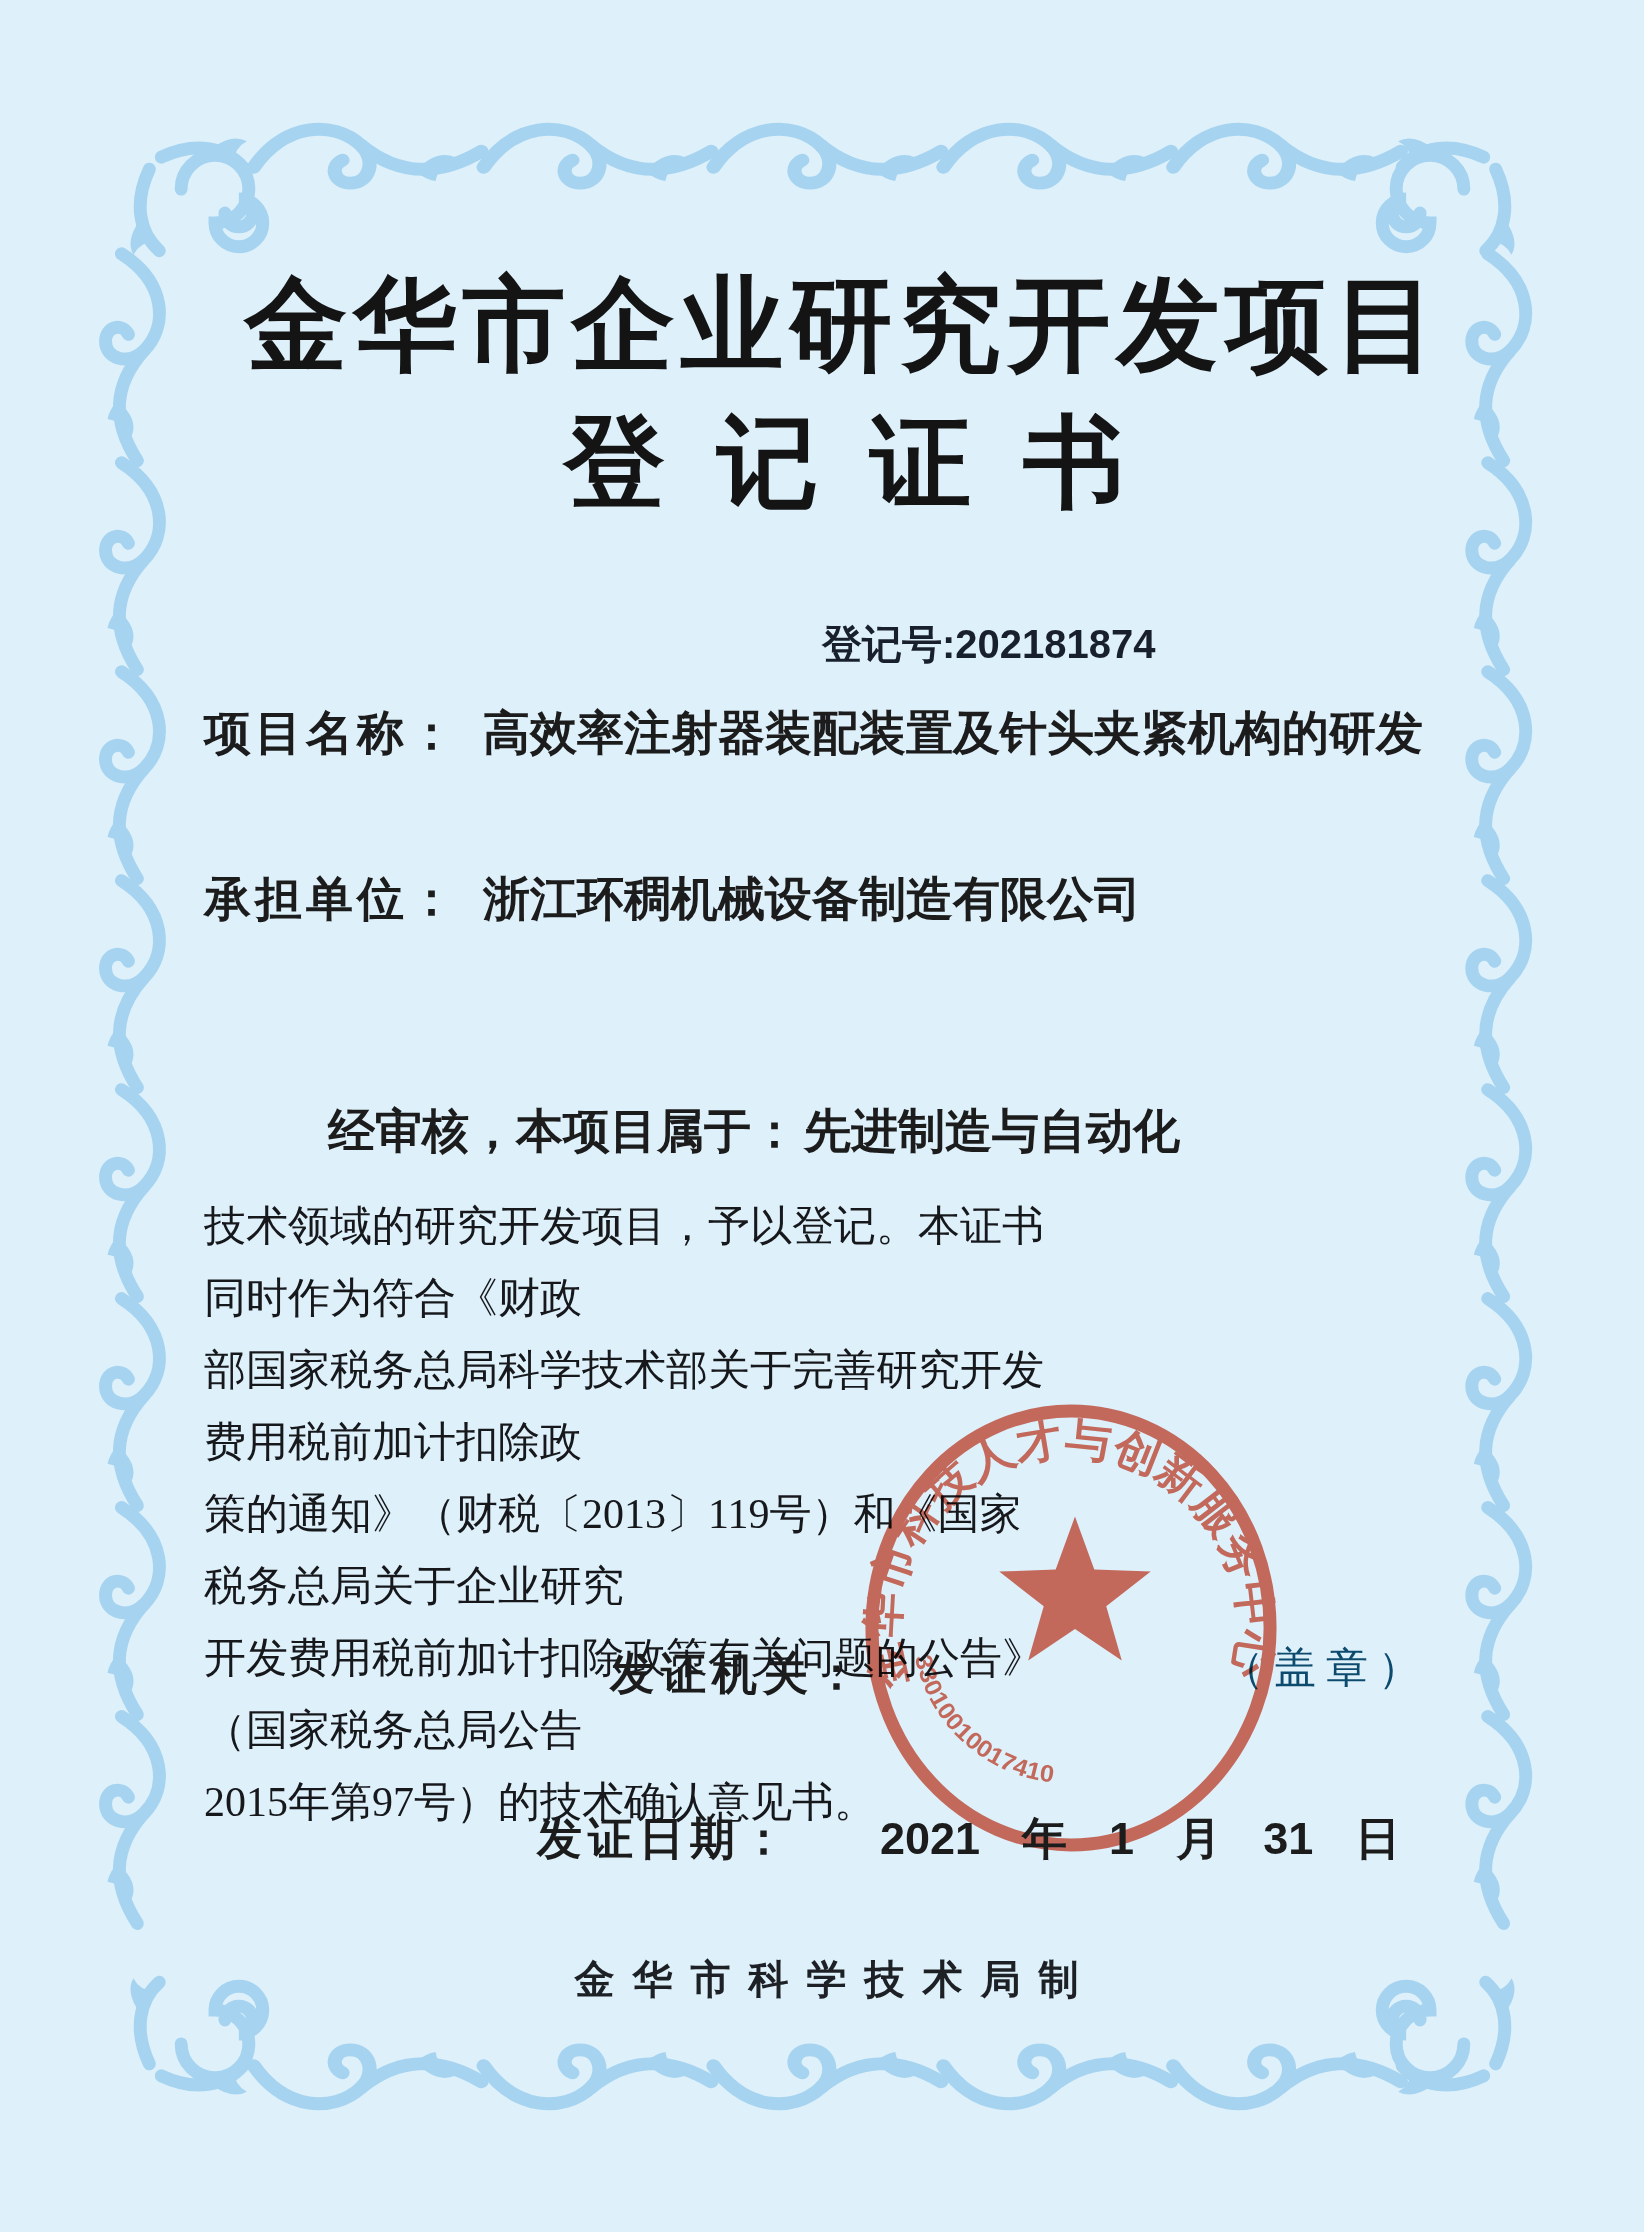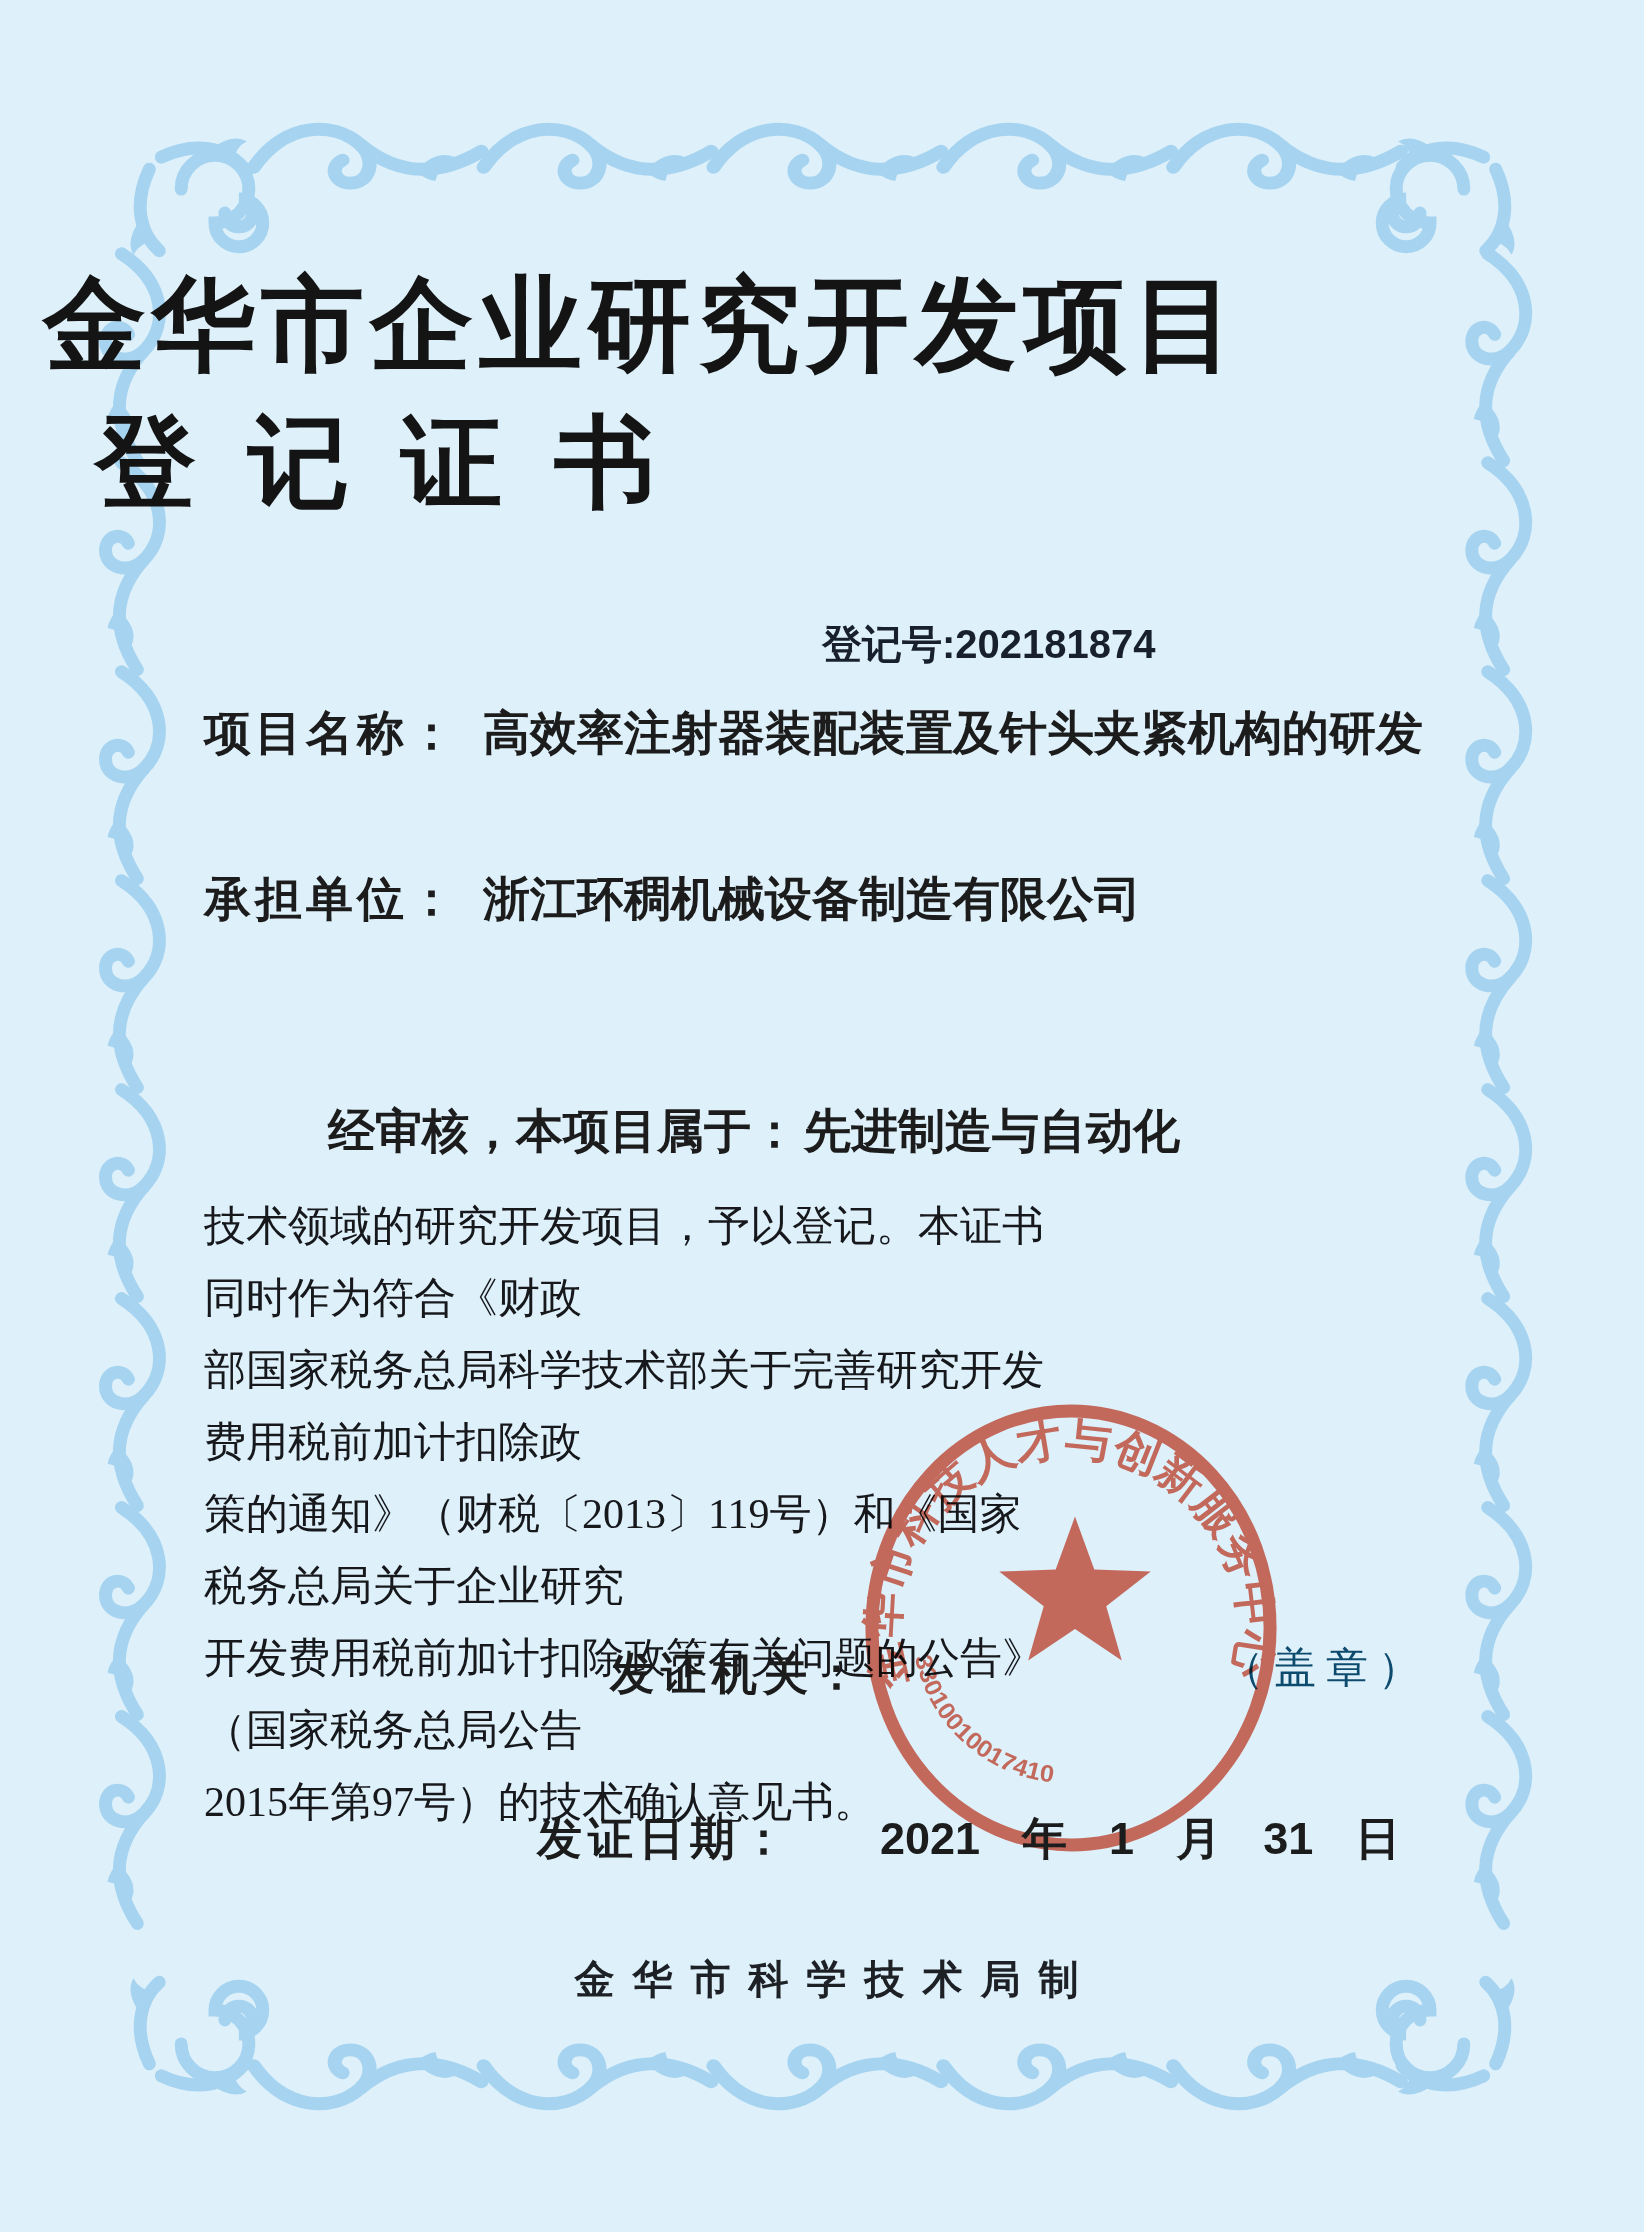--- a/index.html
+++ b/index.html
@@ -1,20 +1,20 @@
 <!DOCTYPE html>
 <html lang="zh"><head>
 <meta charset="utf-8">
 <style>
   html,body{margin:0;padding:0;}
   body{background:#def0fa;font-family:"Liberation Sans",sans-serif;}
   .page{position:relative;width:1645px;height:2233px;background:#def0fa;overflow:hidden;color:#1c1c1c;}
   .border-svg{position:absolute;left:0;top:0;width:1645px;height:2233px;}
   .abs{position:absolute;}
-  .title{left:0;right:0;font-family:"Liberation Serif","DejaVu Serif",serif;font-weight:900;color:#141414;margin:0;padding-left:43px;}
+  .title{left:0;right:0;text-align:center;font-family:"Liberation Serif","DejaVu Serif",serif;font-weight:900;color:#141414;margin:0;padding-left:43px;}
   .title.l1{top:257px;font-size:103px;letter-spacing:6px;}
   .title.l2{top:396px;font-size:101px;letter-spacing:52px;text-indent:52px;}
   .regno{left:822px;top:617px;font-size:40px;font-weight:700;font-family:"Liberation Sans",sans-serif;color:#17202c;}
   .fieldrow{left:204px;font-size:47px;white-space:nowrap;}
   .fieldrow .lab{font-family:"Liberation Serif","DejaVu Serif",serif;font-weight:700;letter-spacing:4px;}
   .fieldrow .val{font-family:Liberation Serif, serif;font-weight:600;margin-left:24px;}
   .row-project{top:702px;}
   .row-unit{top:868px;}
   .row-review{left:328px;top:1100px;font-size:47px;white-space:nowrap;}
   .row-review .lab{font-family:"Liberation Serif","DejaVu Serif",serif;font-weight:700;}

